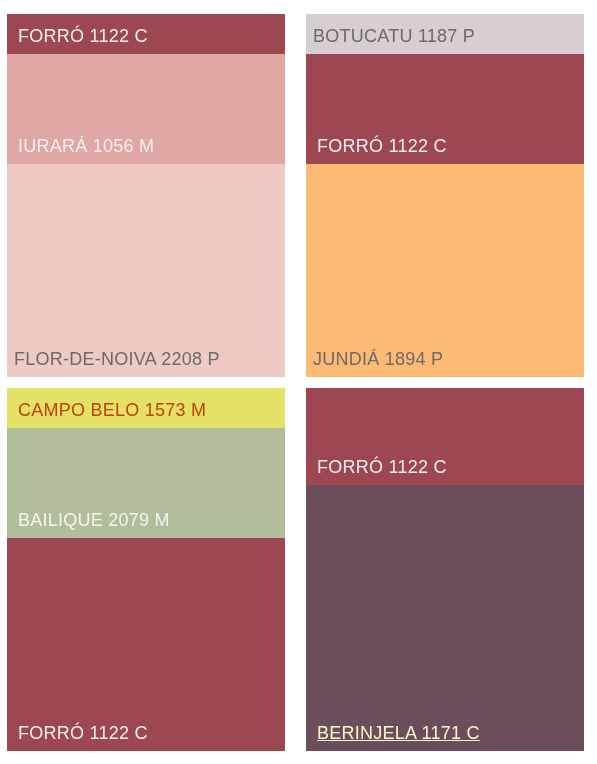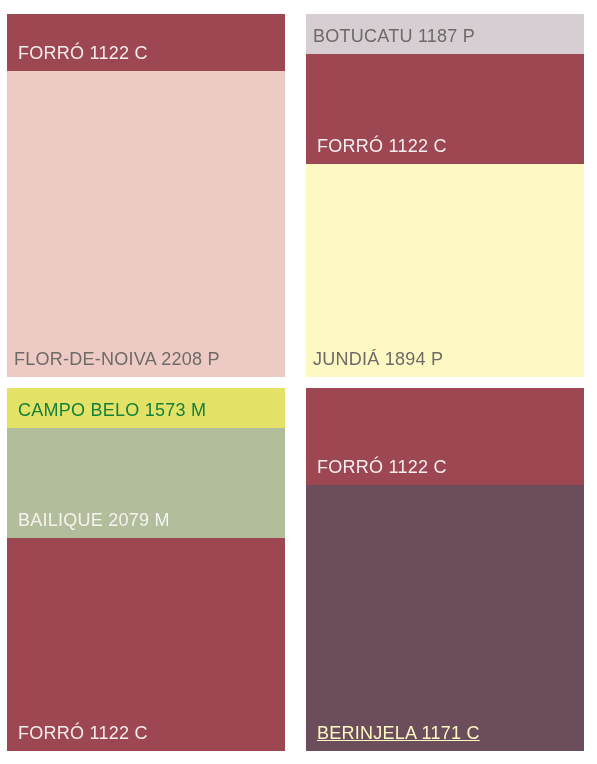--- a/index.html
+++ b/index.html
@@ -48,38 +48,41 @@
   .darker-text { color:#5e5c52; }
 </style>
 </head>
 <body>
 
 <div class="palette-grid">
     <div class="palette-card">
       <div class="swatch" style="background: rgb(157, 71, 83); flex: 40 0 0px;">
         <span class="swatch-label light-text" style="color: rgb(242, 238, 238);">FORRÓ 1122 C</span>
       </div>
+      <div class="swatch" style="background: rgb(224, 168, 165); flex: 110 0 0px;">
+        <span class="swatch-label light-text" style="color: rgb(246, 238, 237);">IURARÁ 1056 M</span>
+      </div>
       <div class="swatch" style="background: rgb(237, 203, 196); flex: 213 0 0px;">
         <span class="swatch-label dark-text" style="color: rgb(110, 106, 104);">FLOR-DE-NOIVA 2208 P</span>
       </div>
     </div>
     <div class="palette-card">
       <div class="swatch" style="background: rgb(214, 206, 211); flex: 40 0 0px;">
         <span class="swatch-label dark-text" style="color: rgb(110, 106, 104);">BOTUCATU 1187 P</span>
       </div>
       <div class="swatch" style="background: rgb(157, 71, 83); flex: 110 0 0px;">
         <span class="swatch-label light-text" style="color: rgb(242, 238, 238);">FORRÓ 1122 C</span>
       </div>
-      <div class="swatch" style="background: #fef9c3; flex: 213 0 0px;">
+      <div class="swatch" style="background: #fdba74; flex: 213 0 0px;">
         <span class="swatch-label dark-text" style="color: rgb(110, 106, 104);">JUNDIÁ 1894 P</span>
       </div>
     </div>
     <div class="palette-card">
       <div class="swatch" style="background: rgb(227, 226, 103); flex: 40 0 0px;">
-        <span class="swatch-label darker-text" style="color: #15803d;">CAMPO BELO 1573 M</span>
+        <span class="swatch-label darker-text" style="color: #c2410c;">CAMPO BELO 1573 M</span>
       </div>
       <div class="swatch" style="background: rgb(178, 189, 156); flex: 110 0 0px;">
         <span class="swatch-label light-text" style="color: rgb(244, 243, 238); margin-top: 32px;">BAILIQUE 2079 M</span>
       </div>
       <div class="swatch" style="background: rgb(157, 71, 83); flex: 213 0 0px;">
         <span class="swatch-label light-text" style="color: rgb(242, 238, 238);">FORRÓ 1122 C</span>
       </div>
     </div>
     <div class="palette-card">
       <div class="swatch" style="background: rgb(157, 71, 83); flex: 40 0 0px;">

